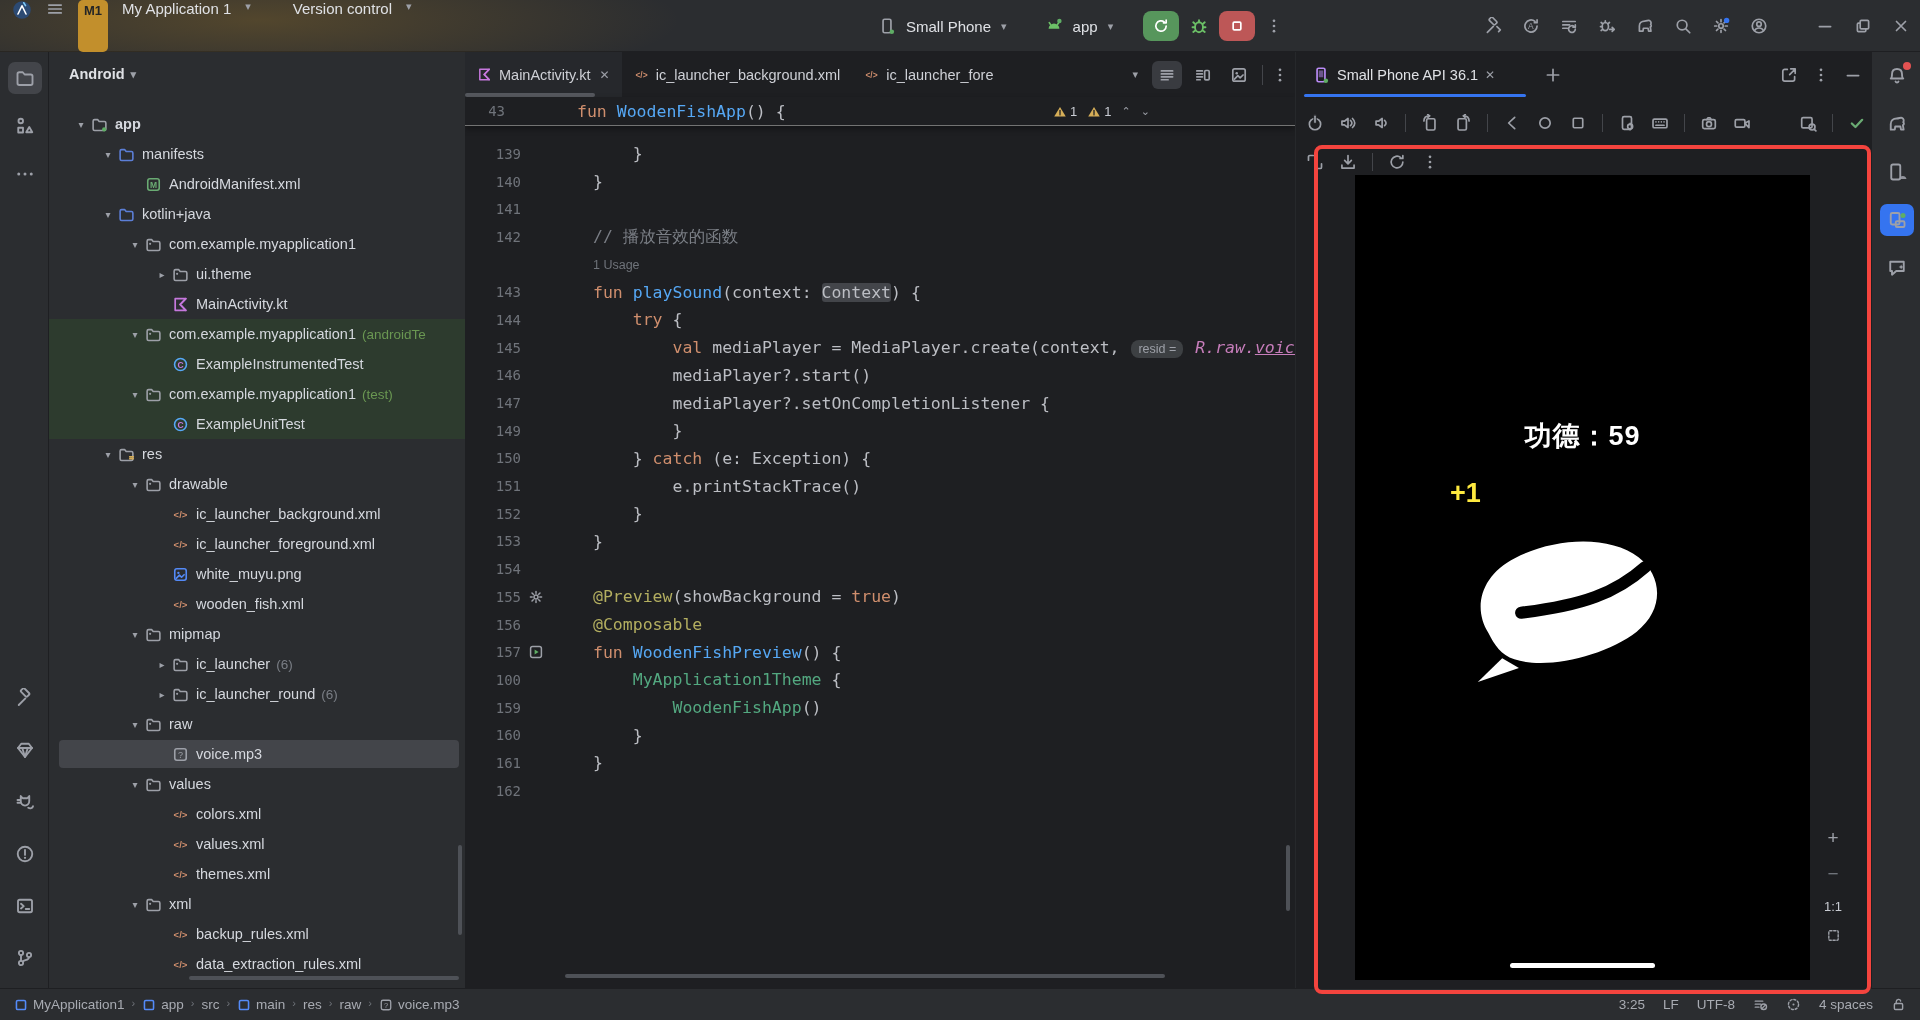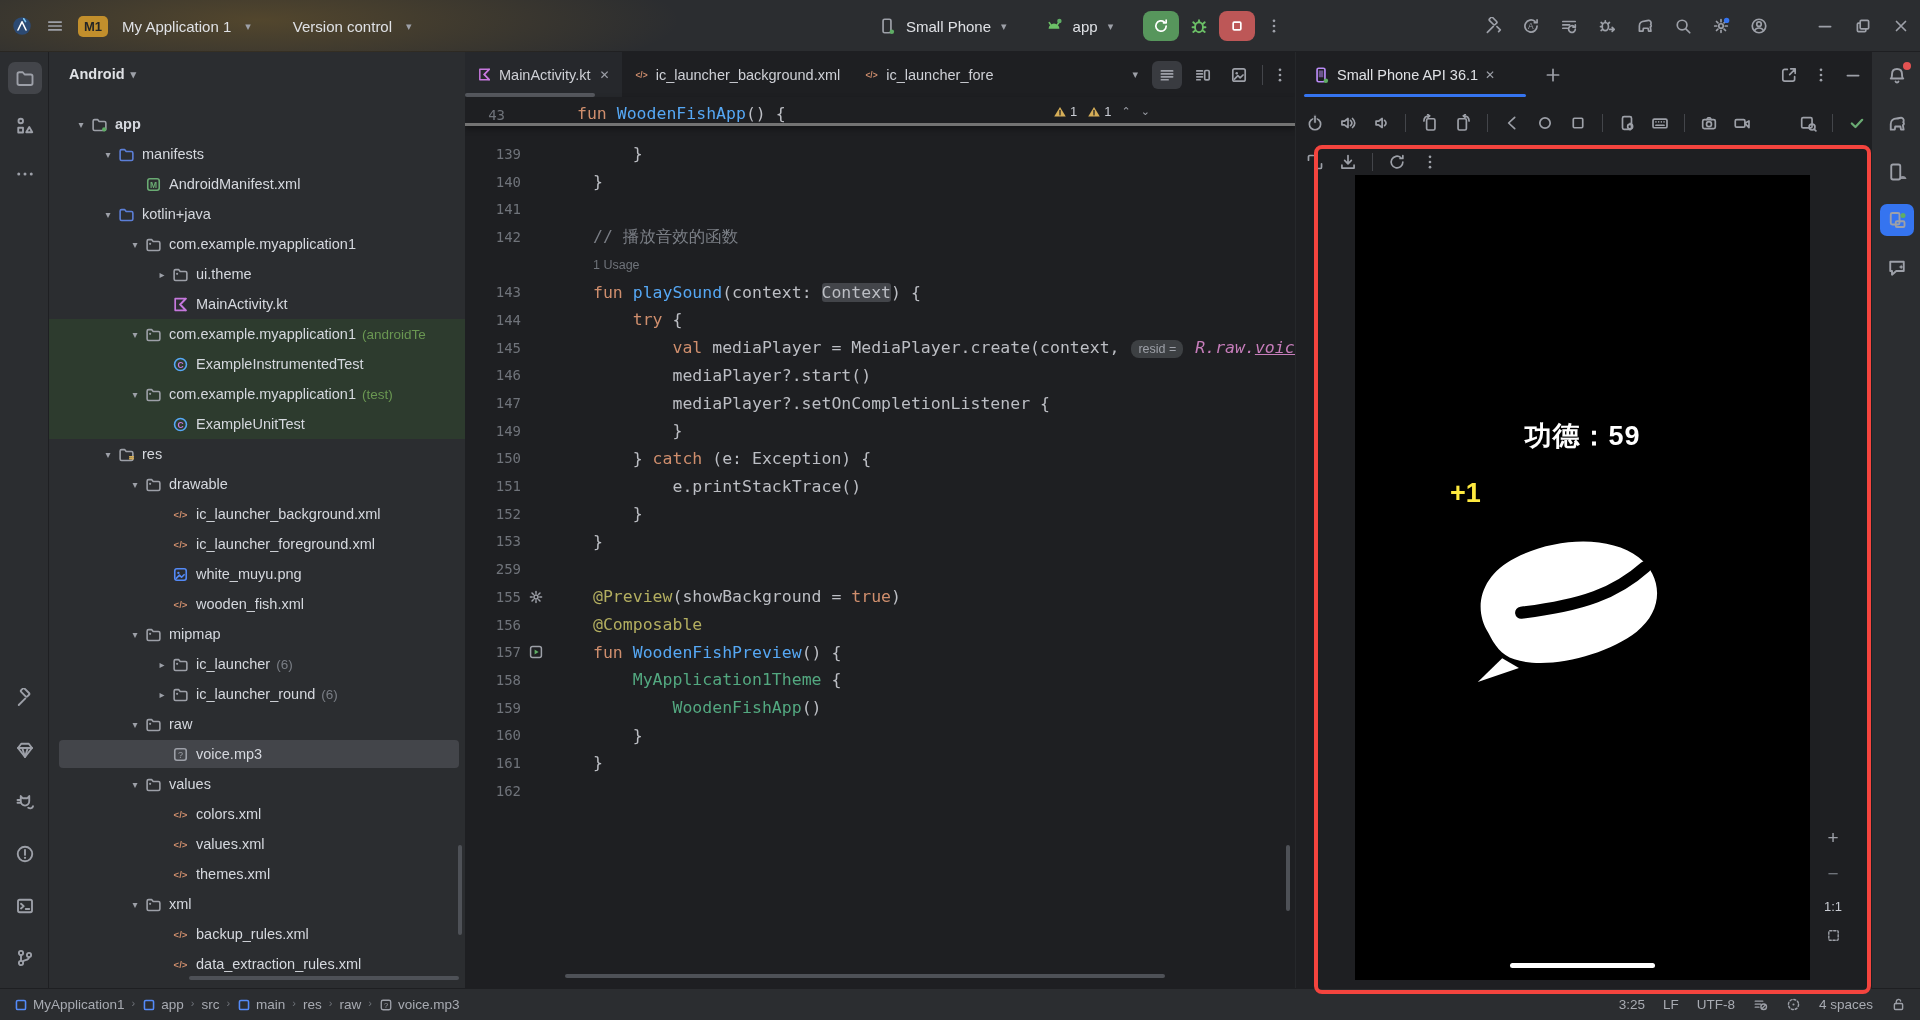--- a/index.html
+++ b/index.html
@@ -4,21 +4,21 @@
 <style>
   * { margin:0; padding:0; box-sizing:border-box; }
   html,body { width:1920px; height:1020px; overflow:hidden; background:#1e1f22;
     font-family:"Liberation Sans", sans-serif; color:#DFE1E5; }
 
   
   #titlebar { position:absolute; left:0; top:0; width:1920px; height:52px; background:#2b2d30;
     border-bottom:1px solid #1e1f22; }
   #titlebar .glow { position:absolute; left:0; top:0; width:700px; height:52px;
     background:radial-gradient(420px 70px at 260px 20px, rgba(173,128,38,.30), rgba(173,128,38,0)); }
-  .tb-left { position:absolute; left:12px; top:0; height:52px; display:flex; align-items:center; gap:14px; }
+  .tb-left { position:absolute; left:12px; top:0; height:52px; display:flex; gap:14px; }
   .tb-center { position:absolute; left:878px; top:0; height:52px; display:flex; align-items:center; gap:10px; }
   .tb-right { position:absolute; right:10px; top:0; height:52px; display:flex; align-items:center; gap:20px; }
   .badge-m1 { background:#C28F2C; color:#242526; font-weight:bold; font-size:13px; border-radius:5px; padding:3px 6px; }
   .tb-text { font-size:15px; color:#DFE1E5; }
   .chev { color:#9DA0A8; font-size:11px; }
   .icon16 { width:18px; height:18px; color:#9DA0A8; display:inline-flex; }
   .icon16 svg, .icon14 svg, .icon20 svg { width:100%; height:100%; }
   .icon14 { width:15px; height:15px; color:#9DA0A8; display:inline-flex; }
   .icon20 { width:20px; height:20px; color:#9DA0A8; display:inline-flex; }
   .btn-run { width:36px; height:30px; background:#57965C; border-radius:8px; display:flex; align-items:center; justify-content:center; }
@@ -62,21 +62,21 @@
   .edtab { display:flex; align-items:center; gap:7px; padding:0 12px; font-size:14.5px; color:#CED0D6; }
   .edtab.active { background:#26282c; }
   .edtab .tclose { color:#9DA0A8; font-size:12px; margin-left:2px; }
   #edtabs-right { position:absolute; right:6px; top:0; height:45px; display:flex; align-items:center; gap:8px; }
   .vm-btn { width:30px; height:28px; border-radius:6px; display:flex; align-items:center; justify-content:center; color:#9DA0A8; }
   .vm-btn.sel { background:#393B40; color:#D5D8DE; }
   .vsep { width:1px; height:20px; background:#43454A; }
   #tabthumb { position:absolute; left:0; top:41px; width:130px; height:4px; background:#55585E; border-radius:2px; }
 
   #sticky { position:absolute; left:0; top:45px; width:830px; height:29px; background:#1e1f22;
-    border-bottom:3px solid #737373; box-shadow:0 3px 6px rgba(0,0,0,.35); z-index:5; display:flex; align-items:flex-end; }
+    border-bottom:1px solid #737373; box-shadow:0 3px 6px rgba(0,0,0,.35); z-index:5; display:flex; align-items:center; }
   #code { position:absolute; left:16px; top:74px; width:830px; padding-top:14px; }
   .crow { height:27.7px; display:flex; align-items:center; white-space:pre; }
   .gut { width:40px; flex:none; text-align:right; font-family:"DejaVu Sans Mono", monospace; font-size:14px; color:#6F737A; }
   .gicon { width:30px; flex:none; display:flex; justify-content:center; color:#9DA0A8; }
   .gicon svg { width:16px; height:16px; }
   .ctext { padding-left:42px; font-family:"DejaVu Sans Mono", monospace; font-size:16.5px; color:#BCBEC4; }
   .sg-k{color:#CF8E6D} .sg-f{color:#56A8F5} .sg-t{color:#BCBEC4} .sg-c{color:#7A7E85}
   .sg-a{color:#B3AE60} .sg-p{color:#C77DBB;font-style:italic}
   .sg-pu{color:#C77DBB;font-style:italic;text-decoration:underline}
   .sg-g{color:#53A880} .sg-b{color:#D5D8DE;font-weight:bold}
@@ -697,31 +697,31 @@
       <div class="crow"><div class="gut">143</div><div class="gicon"></div><div class="ctext"><span class="sg-k">fun </span><span class="sg-f">playSound</span><span class="sg-t">(context: </span><span class="sg-hl">Context</span><span class="sg-t">) {</span></div></div>
       <div class="crow"><div class="gut">144</div><div class="gicon"></div><div class="ctext"><span class="sg-t">    </span><span class="sg-k">try</span><span class="sg-t"> {</span></div></div>
       <div class="crow"><div class="gut">145</div><div class="gicon"></div><div class="ctext"><span class="sg-t">        </span><span class="sg-k">val</span><span class="sg-t"> mediaPlayer = MediaPlayer.create(context, </span><span class="sg-inlay">resid =</span><span class="sg-t"> </span><span class="sg-p">R.raw.</span><span class="sg-pu">voice</span></div></div>
       <div class="crow"><div class="gut">146</div><div class="gicon"></div><div class="ctext"><span class="sg-t">        mediaPlayer?.start()</span></div></div>
       <div class="crow"><div class="gut">147</div><div class="gicon"></div><div class="ctext"><span class="sg-t">        mediaPlayer?.setOnCompletionListener {</span></div></div>
       <div class="crow"><div class="gut">149</div><div class="gicon"></div><div class="ctext"><span class="sg-t">        }</span></div></div>
       <div class="crow"><div class="gut">150</div><div class="gicon"></div><div class="ctext"><span class="sg-t">    } </span><span class="sg-k">catch</span><span class="sg-t"> (e: Exception) {</span></div></div>
       <div class="crow"><div class="gut">151</div><div class="gicon"></div><div class="ctext"><span class="sg-t">        e.printStackTrace()</span></div></div>
       <div class="crow"><div class="gut">152</div><div class="gicon"></div><div class="ctext"><span class="sg-t">    }</span></div></div>
       <div class="crow"><div class="gut">153</div><div class="gicon"></div><div class="ctext"><span class="sg-t">}</span></div></div>
-      <div class="crow"><div class="gut">259</div><div class="gicon"></div><div class="ctext"></div></div>
+      <div class="crow"><div class="gut">154</div><div class="gicon"></div><div class="ctext"></div></div>
       <div class="crow"><div class="gut">155</div><div class="gicon"><svg viewBox="0 0 16 16" fill="none" stroke="currentColor" stroke-width="1.5" stroke-linecap="round" stroke-linejoin="round">
             <circle cx="8" cy="8" r="2"></circle>
             <path d="M8 2.4v1.8M8 11.8v1.8M2.4 8h1.8M11.8 8h1.8M4 4l1.3 1.3M10.7 10.7L12 12M12 4l-1.3 1.3M5.3 10.7L4 12"></path>
           </svg></div><div class="ctext"><span class="sg-a">@Preview</span><span class="sg-t">(showBackground = </span><span class="sg-k">true</span><span class="sg-t">)</span></div></div>
       <div class="crow"><div class="gut">156</div><div class="gicon"></div><div class="ctext"><span class="sg-a">@Composable</span></div></div>
       <div class="crow"><div class="gut">157</div><div class="gicon"><svg viewBox="0 0 16 16" fill="none" stroke="currentColor" stroke-width="1.5" stroke-linecap="round" stroke-linejoin="round">
             <rect x="2.6" y="2.6" width="10.8" height="10.8" rx="2"></rect>
             <path d="M6.6 5.6l4 2.4-4 2.4z" fill="#5FAD65" stroke="none"></path>
           </svg></div><div class="ctext"><span class="sg-k">fun </span><span class="sg-f">WoodenFishPreview</span><span class="sg-t">() {</span></div></div>
-      <div class="crow"><div class="gut">158</div><div class="gicon"></div><div class="ctext"><span class="sg-t">    </span><span class="sg-g">MyApplication1Theme</span><span class="sg-t"> {</span></div></div>
+      <div class="crow"><div class="gut">100</div><div class="gicon"></div><div class="ctext"><span class="sg-t">    </span><span class="sg-g">MyApplication1Theme</span><span class="sg-t"> {</span></div></div>
       <div class="crow"><div class="gut">159</div><div class="gicon"></div><div class="ctext"><span class="sg-t">        </span><span class="sg-g">WoodenFishApp</span><span class="sg-t">()</span></div></div>
       <div class="crow"><div class="gut">160</div><div class="gicon"></div><div class="ctext"><span class="sg-t">    }</span></div></div>
       <div class="crow"><div class="gut">161</div><div class="gicon"></div><div class="ctext"><span class="sg-t">}</span></div></div>
       <div class="crow"><div class="gut">162</div><div class="gicon"></div><div class="ctext"></div></div>
     </div>
 
   <div class="scroll-v" style="right:5px; top:793px; height:66px;"></div>
   <div class="scroll-h" style="left:100px; top:922px; width:600px;"></div>
 </div>
 

